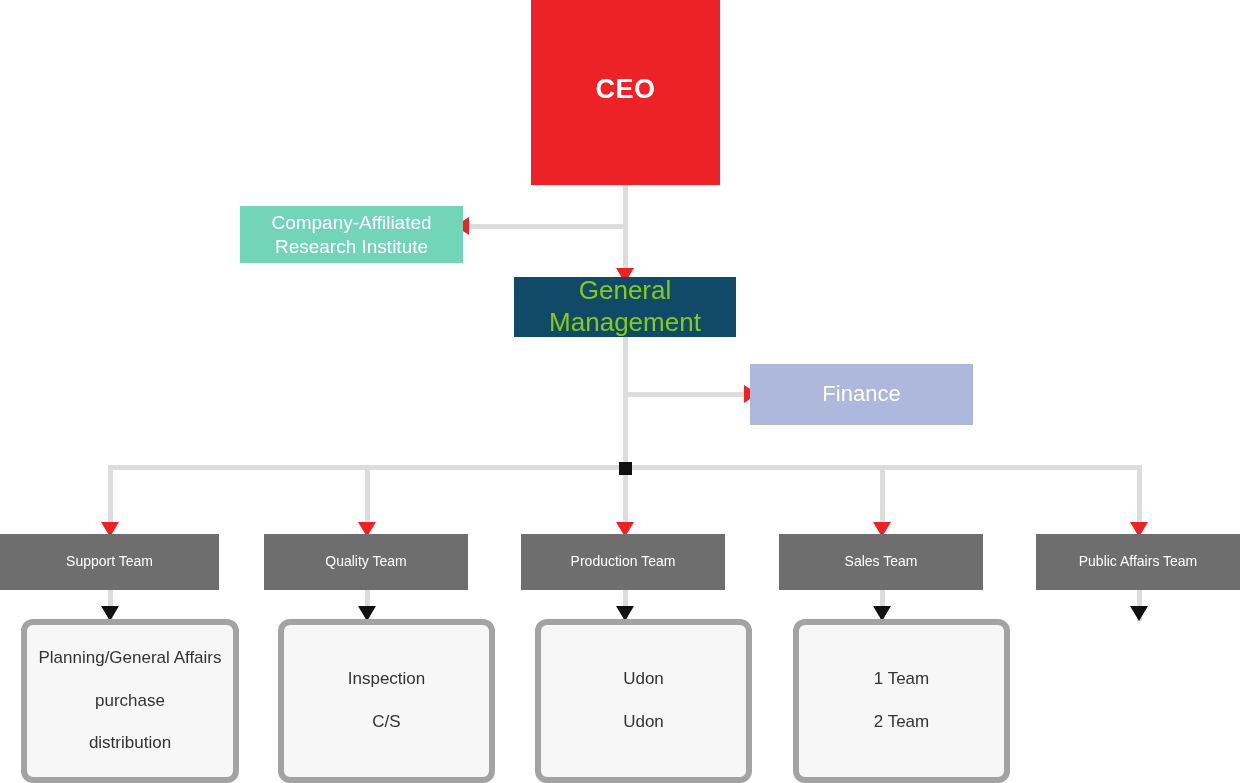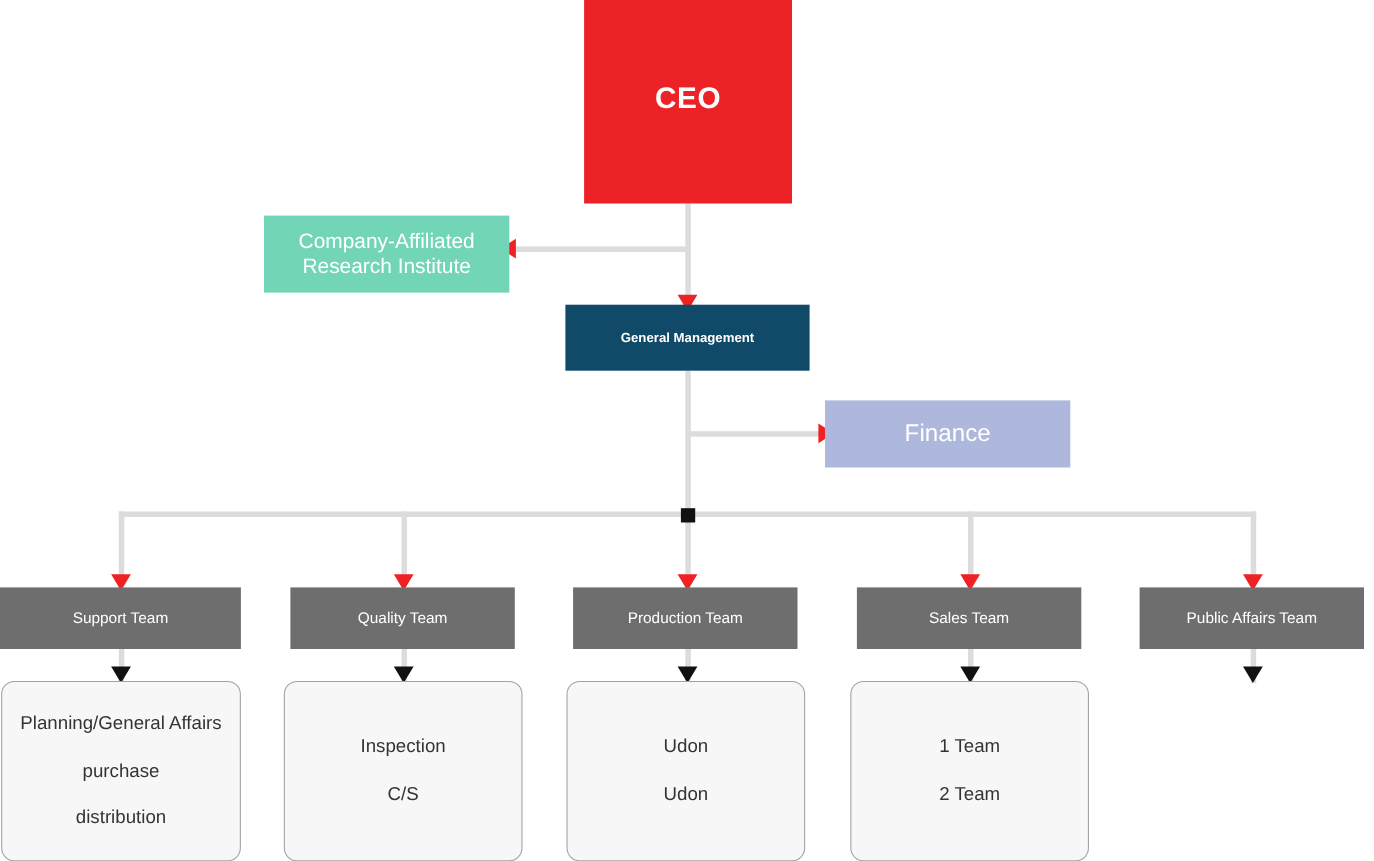--- a/index.html
+++ b/index.html
@@ -86,47 +86,48 @@
 
   .node-institute {
     background: #72D5B8;
     color: #ffffff;
     font-size: 19px;
     padding: 0 10px;
   }
 
   .node-gm {
     background: #114A68;
-    color: #ffffff;
-    font-size: 12px;
-    font-weight: bold;
+    color: #84cc16;
+    font-size: 26px;
+    font-weight: normal;
   }
 
   .node-finance {
     background: #AEB7DC;
     color: #ffffff;
     font-size: 22px;
   }
 
   .node-team {
     background: #6E6E6E;
     color: #ffffff;
     font-size: 14px;
   }
 
   
   .node-sub {
     background: #F7F7F7;
-    border: 1px solid #a3a3a3;
+    border: 6px solid #a3a3a3;
     border-radius: 12px;
     color: #333333;
     font-size: 17px;
     flex-direction: column;
     justify-content: center;
     padding: 0 6px;
+    margin-left: 20px;
   }
   .node-sub .sub-line {
     margin: 11px 0;
     white-space: nowrap;
   }
 </style>
 </head>
 <body>
 
 <div id="chart-canvas">
@@ -170,21 +171,21 @@
   <div class="arrow arrow-down-black" style="left:101px; top:606px;"></div>
   <div class="arrow arrow-down-black" style="left:358px; top:606px;"></div>
   <div class="arrow arrow-down-black" style="left:616px; top:606px;"></div>
   <div class="arrow arrow-down-black" style="left:873px; top:606px;"></div>
   <div class="arrow arrow-down-black" style="left:1130px; top:606px;"></div>
 
   <div class="node node-ceo" style="left:531px; top:-6px; width:189px; height:191px;">
     <span>CEO</span>
   </div>
 
-  <div class="node node-institute" style="left:240px; top:196px; width:223px; height:70px;">
+  <div class="node node-institute" style="left:240px; top:206px; width:223px; height:57px;">
     <span>
       <span>Company-Affiliated</span><br>
       <span>Research Institute</span>
     </span>
   </div>
 
   <div class="node node-gm" style="left:514px; top:277px; width:222px; height:60px;">
     <span>General Management</span>
   </div>
 

